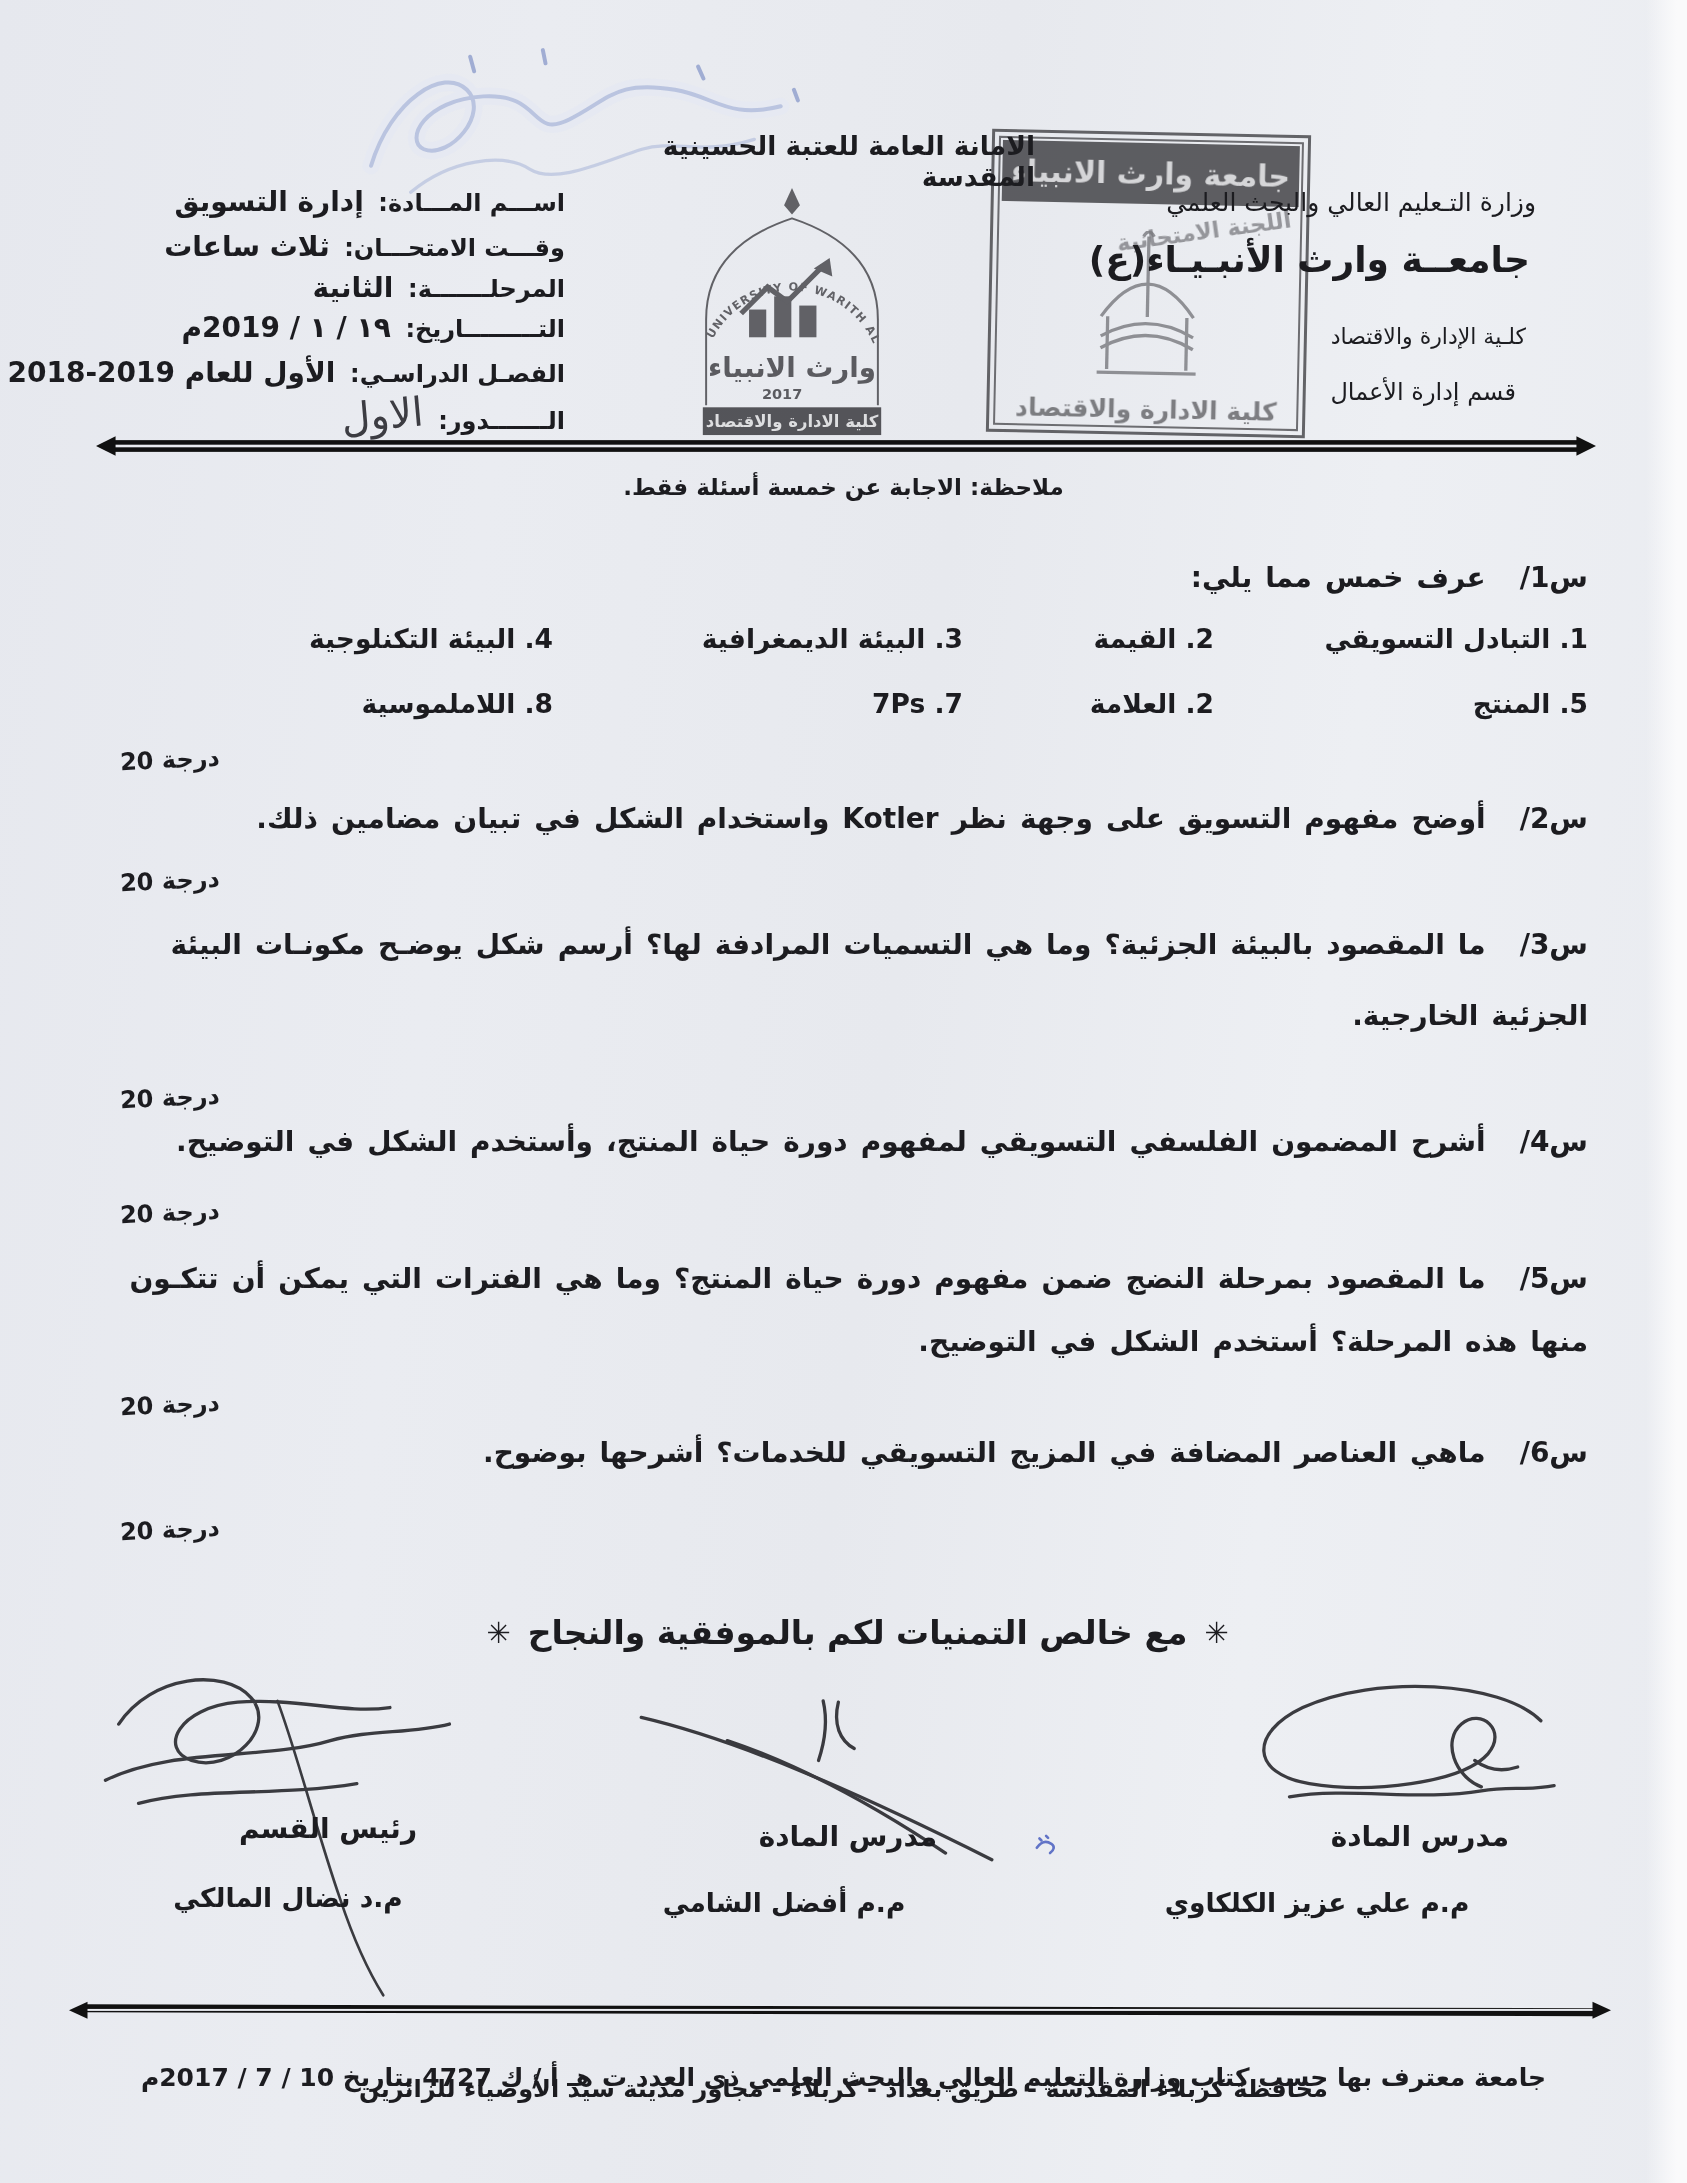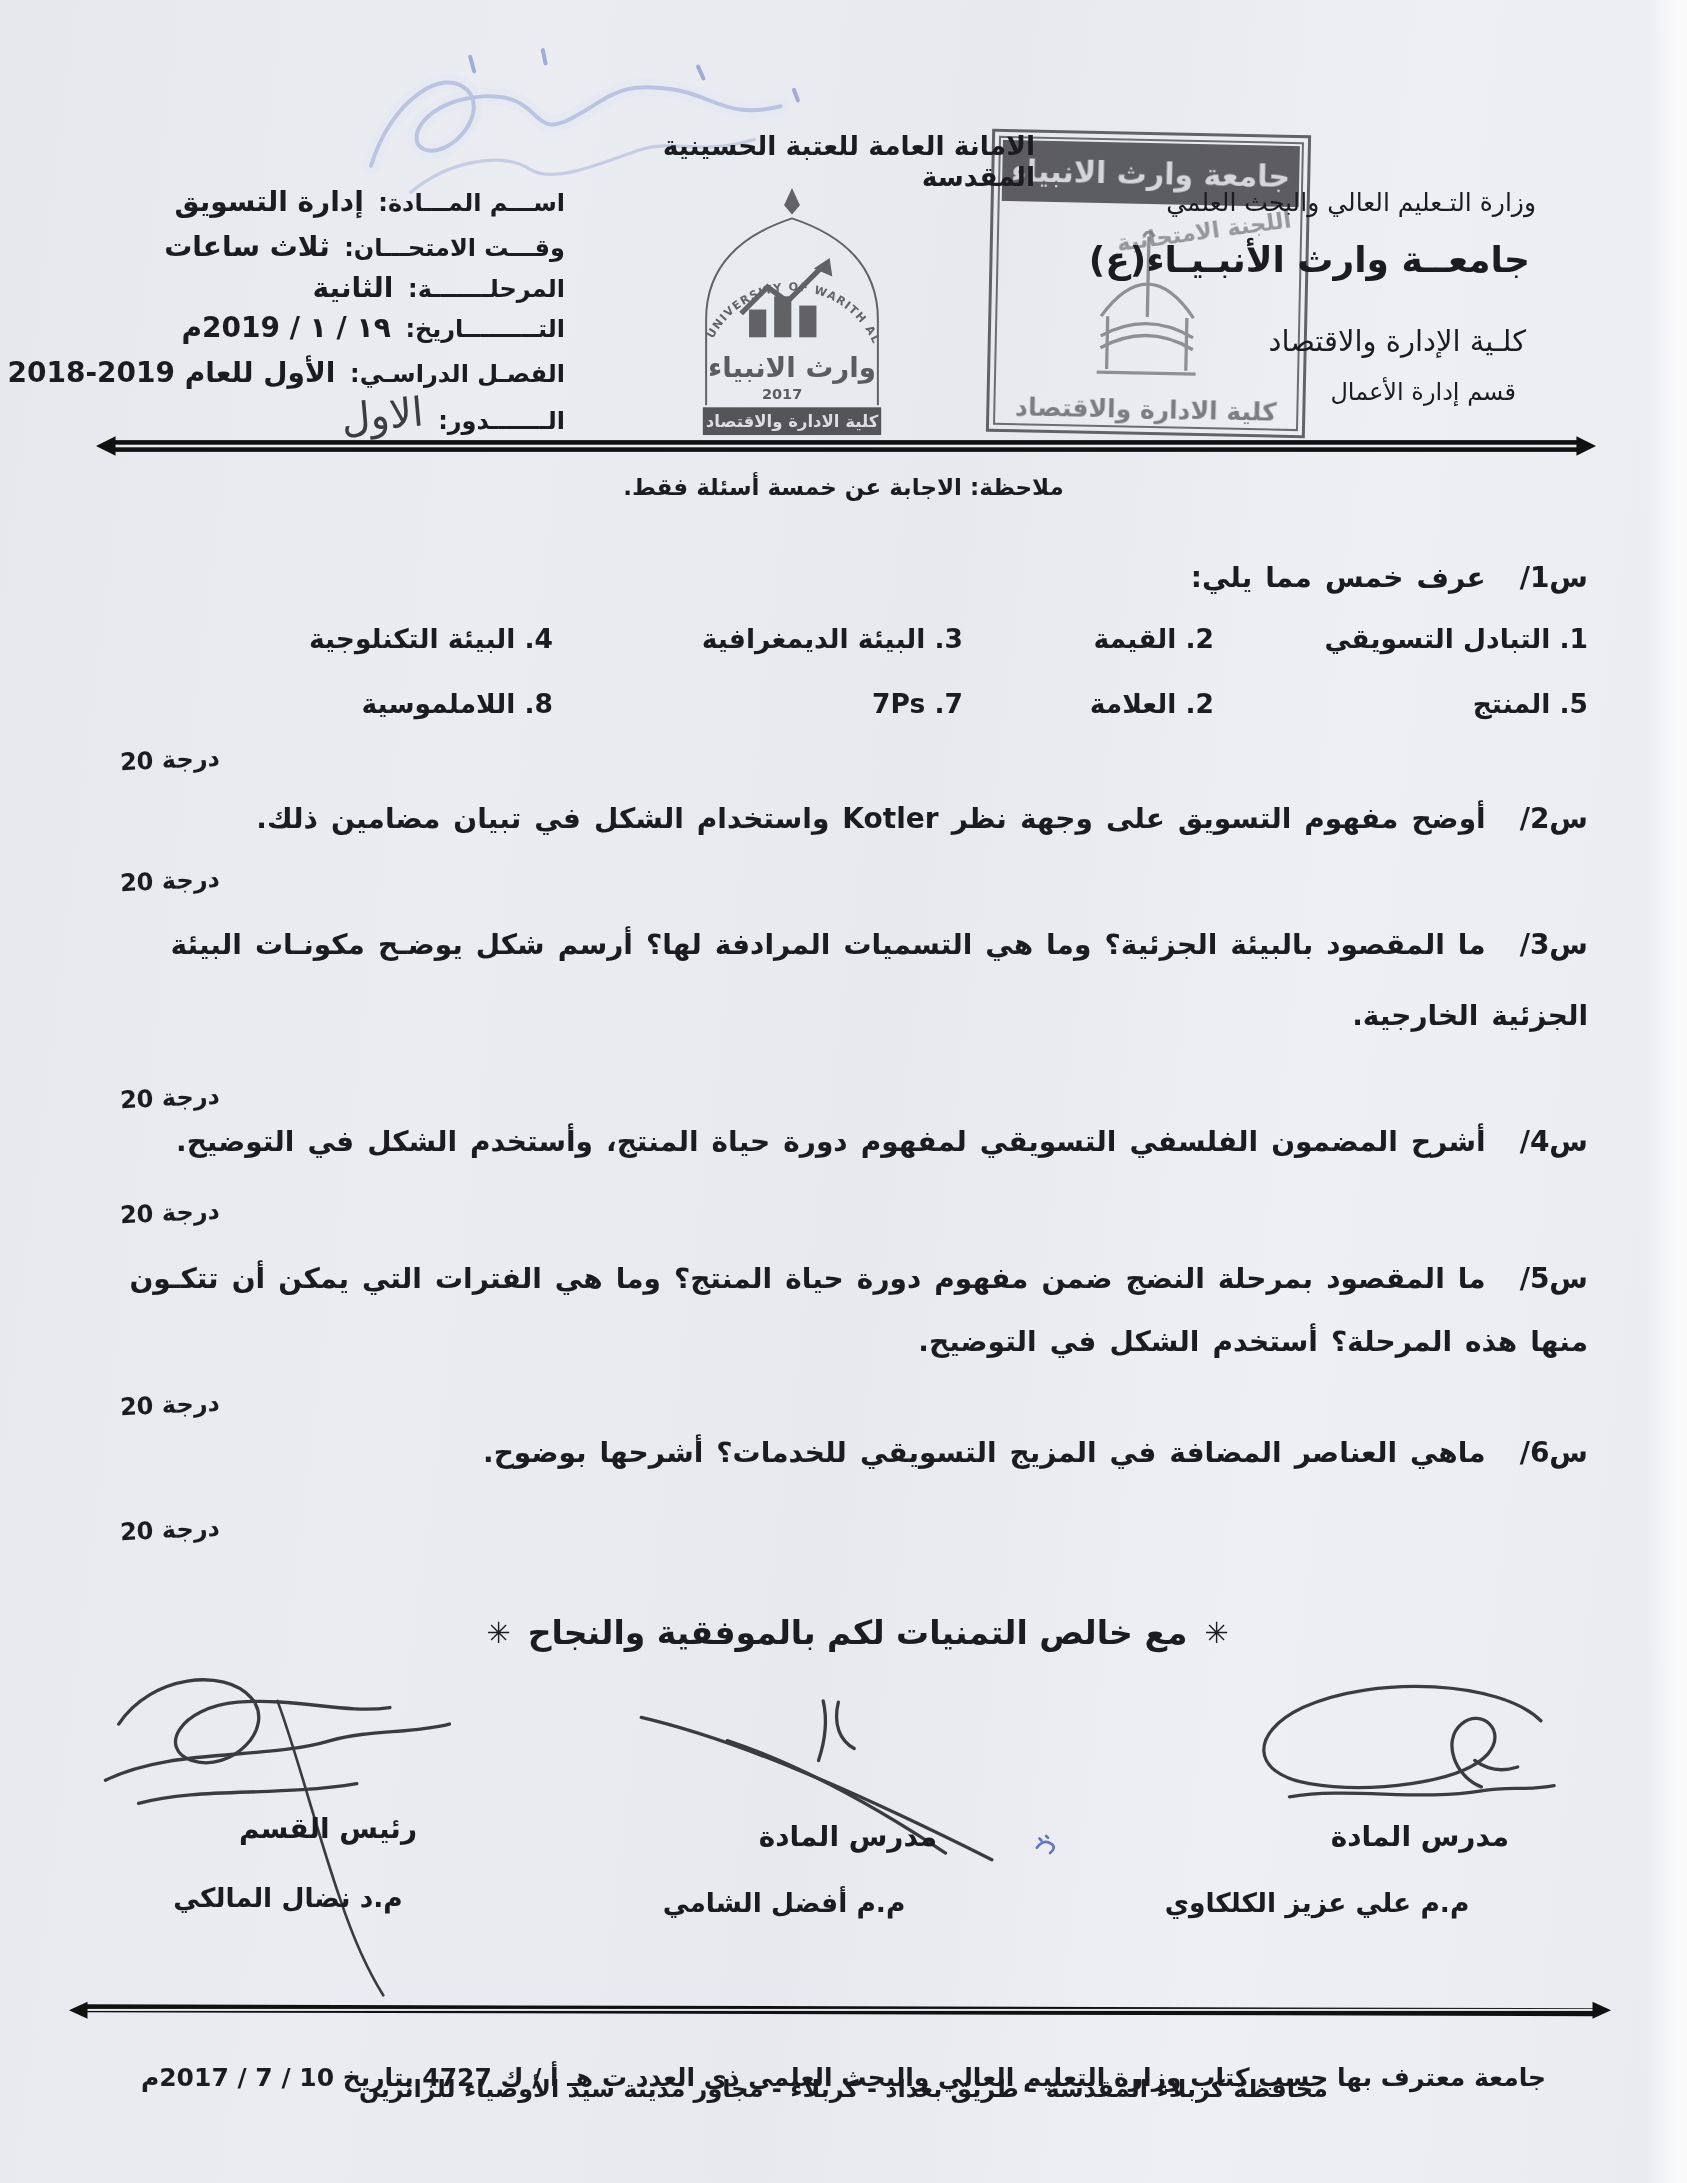--- a/index.html
+++ b/index.html
@@ -93,21 +93,21 @@
         <line x1="40" y1="130" x2="40" y2="210"></line>
         <line x1="160" y1="130" x2="160" y2="210"></line>
         <line x1="25" y1="215" x2="175" y2="215"></line>
       </g>
     </svg>
     <div class="s-bottom rtl">كلية الادارة والاقتصاد</div>
   </div>
 
   <div class="inst" style="right:151px;top:188px;font-size:25px;">وزارة التـعليم العالي والبحث العلمي</div>
   <div class="inst b" style="right:157px;top:239px;font-size:36px;">جامعــة وارث الأنبـيـاء(ع)</div>
-  <div class="inst" style="right:161px;top:324px;font-size:29px;">كلـية الإدارة والاقتصاد</div>
+  <div class="inst" style="right:161px;top:324px;font-size:22px;">كلـية الإدارة والاقتصاد</div>
   <div class="inst" style="right:171px;top:378px;font-size:24px;">قسم إدارة الأعمال</div>
 
   <svg class="abs" style="left:683px;top:184px;opacity:.85;" width="218" height="259" viewBox="0 0 330 392">
     <g fill="none" stroke="#4a4a4f" stroke-width="3">
       <path d="M35 335 L35 205 Q35 95 165 52 Q295 95 295 205 L295 335"></path>
     </g>
     <path id="arcT" d="M42 242 A 134 134 0 0 1 288 242" fill="none"></path>
     <text font-size="17" font-weight="bold" fill="#4a4a4f" letter-spacing="2" font-family="DejaVu Sans, sans-serif">
       <textPath href="#arcT" startOffset="8">UNIVERSITY OF WARITH AL-ANBIYAA</textPath>
     </text>

